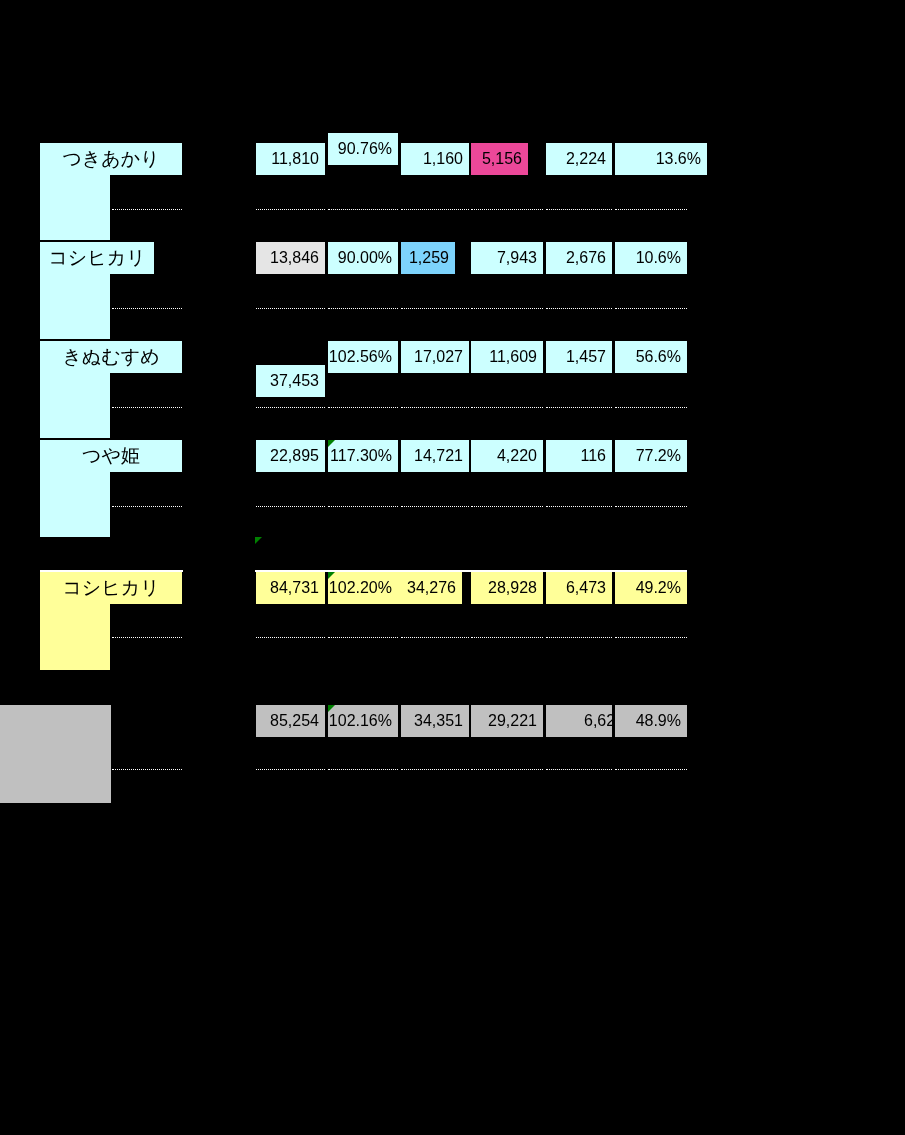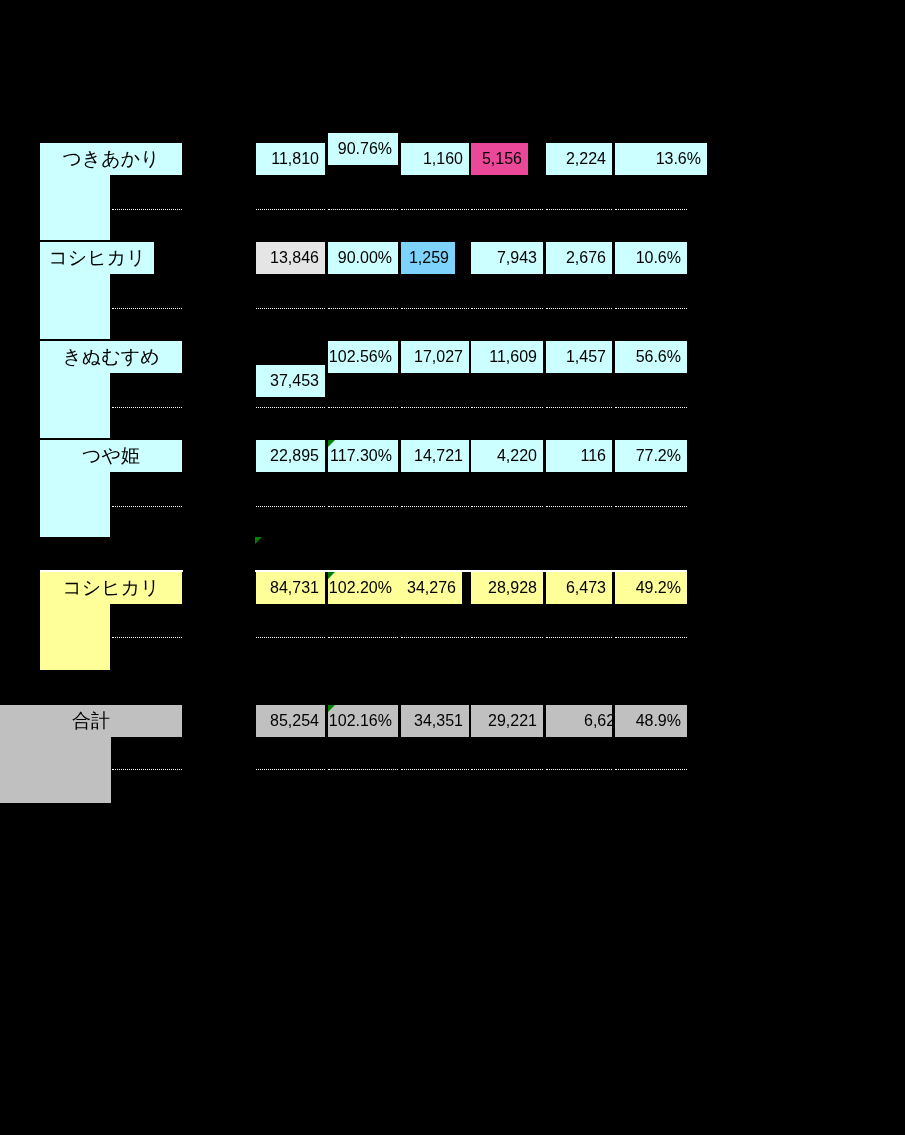--- a/index.html
+++ b/index.html
@@ -112,21 +112,20 @@
     <div class="topline" style="left: 40px; top: 570px; width: 143px; background: rgb(255, 255, 255);"></div>
     <div class="topline" style="left: 255px; top: 570px; width: 432px; background: rgb(255, 255, 255);"></div>
     <div class="dotted" style="left: 112px; top: 637px; width: 70px; border-top-color: rgb(255, 255, 255);"></div>
     <div class="dotted" style="left: 256px; top: 637px; width: 69px; border-top-color: rgb(255, 255, 255);"></div>
     <div class="dotted" style="left: 328px; top: 637px; width: 70px; border-top-color: rgb(255, 255, 255);"></div>
     <div class="dotted" style="left: 401px; top: 637px; width: 68px; border-top-color: rgb(255, 255, 255);"></div>
     <div class="dotted" style="left: 471px; top: 637px; width: 72px; border-top-color: rgb(255, 255, 255);"></div>
     <div class="dotted" style="left: 546px; top: 637px; width: 66px; border-top-color: rgb(255, 255, 255);"></div>
     <div class="dotted" style="left: 615px; top: 637px; width: 72px; border-top-color: rgb(255, 255, 255);"></div>
     <div class="block" style="left: 0px; top: 705px; width: 111px; height: 98px; background: rgb(192, 192, 192);"></div>
-    <div class="labelcell" style="left: 0px; top: 705px; width: 182px; background: rgb(192, 192, 192);">合計</div>
     <div class="cell" style="left: 256px; top: 705px; width: 69px; background: rgb(192, 192, 192);">85,254</div>
     <div class="cell" style="left: 328px; top: 705px; width: 70px; background: rgb(192, 192, 192);">102.16%</div>
     <div class="cell" style="left: 401px; top: 705px; width: 68px; background: rgb(192, 192, 192);">34,351</div>
     <div class="cell" style="left: 471px; top: 705px; width: 72px; background: rgb(192, 192, 192);">29,221</div>
     <div class="cell" style="left: 546px; top: 705px; width: 66px; background: rgb(192, 192, 192); padding-left: 38px;">6,628</div>
     <div class="cell" style="left: 615px; top: 705px; width: 72px; background: rgb(192, 192, 192);">48.9%</div>
     <div class="tri" style="left: 328px; top: 705px; border-color: rgb(0, 128, 0) transparent transparent;"></div>
     <div class="dotted" style="left: 112px; top: 769px; width: 70px; border-top-color: rgb(255, 255, 255);"></div>
     <div class="dotted" style="left: 256px; top: 769px; width: 69px; border-top-color: rgb(255, 255, 255);"></div>
     <div class="dotted" style="left: 328px; top: 769px; width: 70px; border-top-color: rgb(255, 255, 255);"></div>

